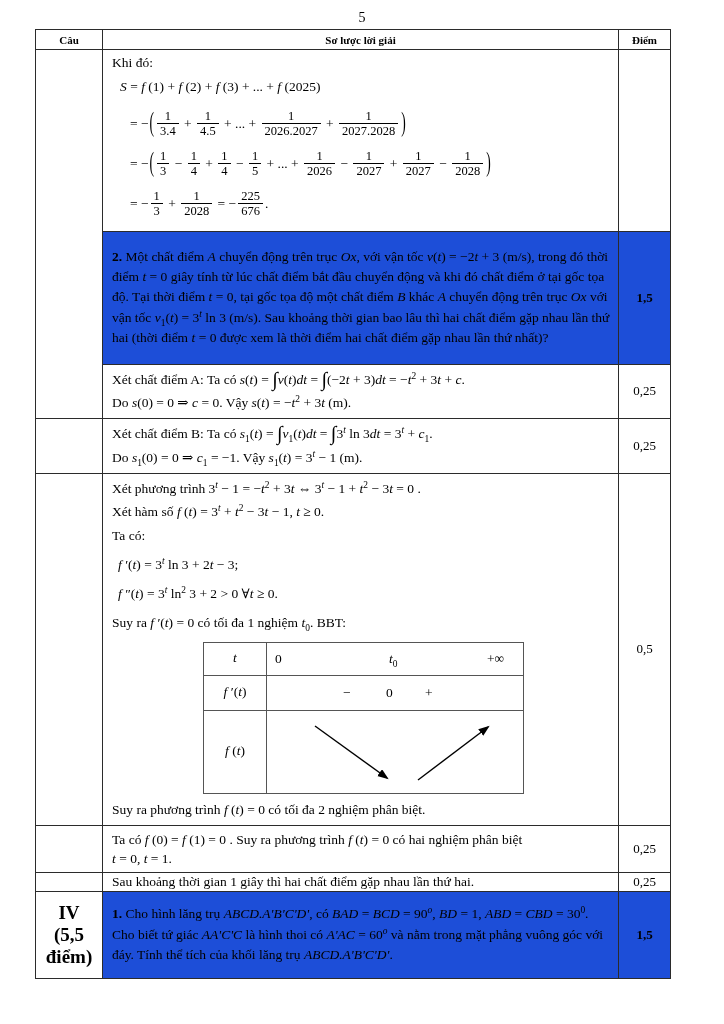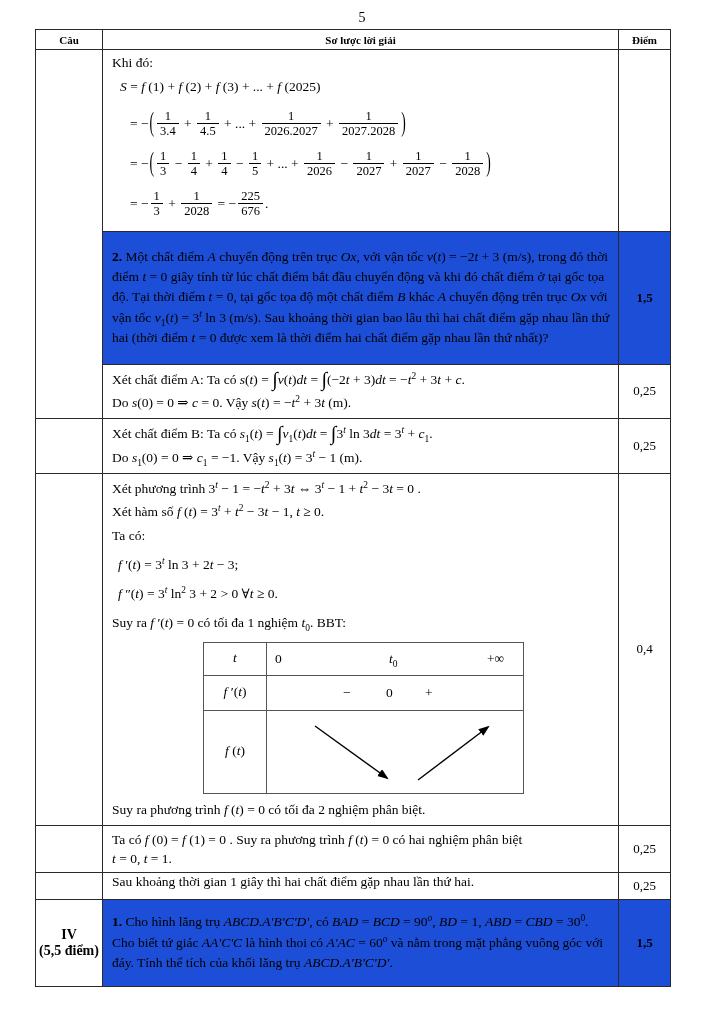--- a/index.html
+++ b/index.html
@@ -3,21 +3,21 @@
 <meta charset="utf-8">
 <style>
   html,body{margin:0;padding:0;background:#ffffff;}
   body{width:724px;height:1024px;font-family:"Liberation Serif","DejaVu Serif",serif;color:#000;}
   .page{position:relative;width:724px;height:1024px;overflow:hidden;}
   .pageno{text-align:center;font-size:14px;padding-top:10px;margin-bottom:3px;}
 
   table.main{border-collapse:collapse;table-layout:fixed;margin-left:35px;width:635px;}
   table.main td{border:1px solid #2b2b2b;vertical-align:middle;}
   td.hd{font-weight:bold;text-align:center;font-size:11px;height:19px;padding:0;}
-  td.cau{ text-align:center;font-weight:bold;font-size:14px;padding:0 2px;}
+  td.cau{ text-align:center;font-weight:bold;font-size:19px;padding:0 2px;}
   td.sol{padding:2px 7px 2px 9px;font-size:13.5px;line-height:1.5;text-align:left;}
   td.pts{text-align:center;font-size:13px;padding:0;}
   .hl{background:#1d4ed8;}
   .b{font-weight:bold;}
   .just{text-align:justify;line-height:1.58;}
 
   
   i{font-style:italic;}
   sup,sub{font-size:70%;line-height:0;}
   .fr{display:inline-block;text-align:center;vertical-align:-0.55em;margin:0 2px;}
@@ -138,35 +138,35 @@
                 <line x1="48" y1="14" x2="120" y2="66" stroke="#000" stroke-width="1.4" marker-end="url(#ah)"></line>
                 <line x1="151" y1="68" x2="221" y2="15" stroke="#000" stroke-width="1.4" marker-end="url(#ah)"></line>
               </svg>
             </td>
           </tr>
         </tbody>
             </table>
 
         <div class="ln">Suy ra phương trình  <i>f</i> (<i>t</i>) = 0 có tối đa 2 nghiệm phân biệt.</div>
       </td>
-      <td class="pts">0,4</td>
+      <td class="pts">0,5</td>
     </tr>
 
     <tr>
       <td class="cau"></td>
       <td class="sol" style="height:42px;line-height:1.42;">
         <div>Ta có  <i>f</i> (0) = <i>f</i> (1) = 0 . Suy ra phương trình  <i>f</i> (<i>t</i>) = 0 có hai nghiệm phân biệt</div>
         <div><i>t</i> = 0, <i>t</i> = 1.</div>
       </td>
       <td class="pts">0,25</td>
     </tr>
 
     <tr>
       <td class="cau"></td>
-      <td class="sol" style="height:18px;padding-top:0;padding-bottom:8px;line-height:1.3;margin-left:44px;">Sau khoảng thời gian 1 giây thì hai chất điểm gặp nhau lần thứ hai.</td>
+      <td class="sol" style="height:18px;padding-top:0;padding-bottom:0;line-height:1.3;margin-left:44px;">Sau khoảng thời gian 1 giây thì hai chất điểm gặp nhau lần thứ hai.</td>
       <td class="pts">0,25</td>
     </tr>
 
     <tr>
       <td class="cau">
         <div>IV</div>
         <div>(5,5 điểm)</div>
       </td>
       <td class="sol just hl" style="height:82px;"><b>1.</b> Cho hình lăng trụ  <i>ABCD.A'B'C'D'</i>, có  <i>BAD</i> = <i>BCD</i> = 90<sup><i>o</i></sup>, <i>BD</i> = 1, <i>ABD</i> = <i>CBD</i> = 30<sup>0</sup>. Cho biết tứ giác <i>AA'C'C</i> là hình thoi có  <i>A'AC</i> = 60<sup><i>o</i></sup>  và nằm trong mặt phẳng vuông góc với đáy. Tính thể tích của khối lăng trụ <i>ABCD.A'B'C'D'</i>.</td>
       <td class="pts b hl">1,5</td>

